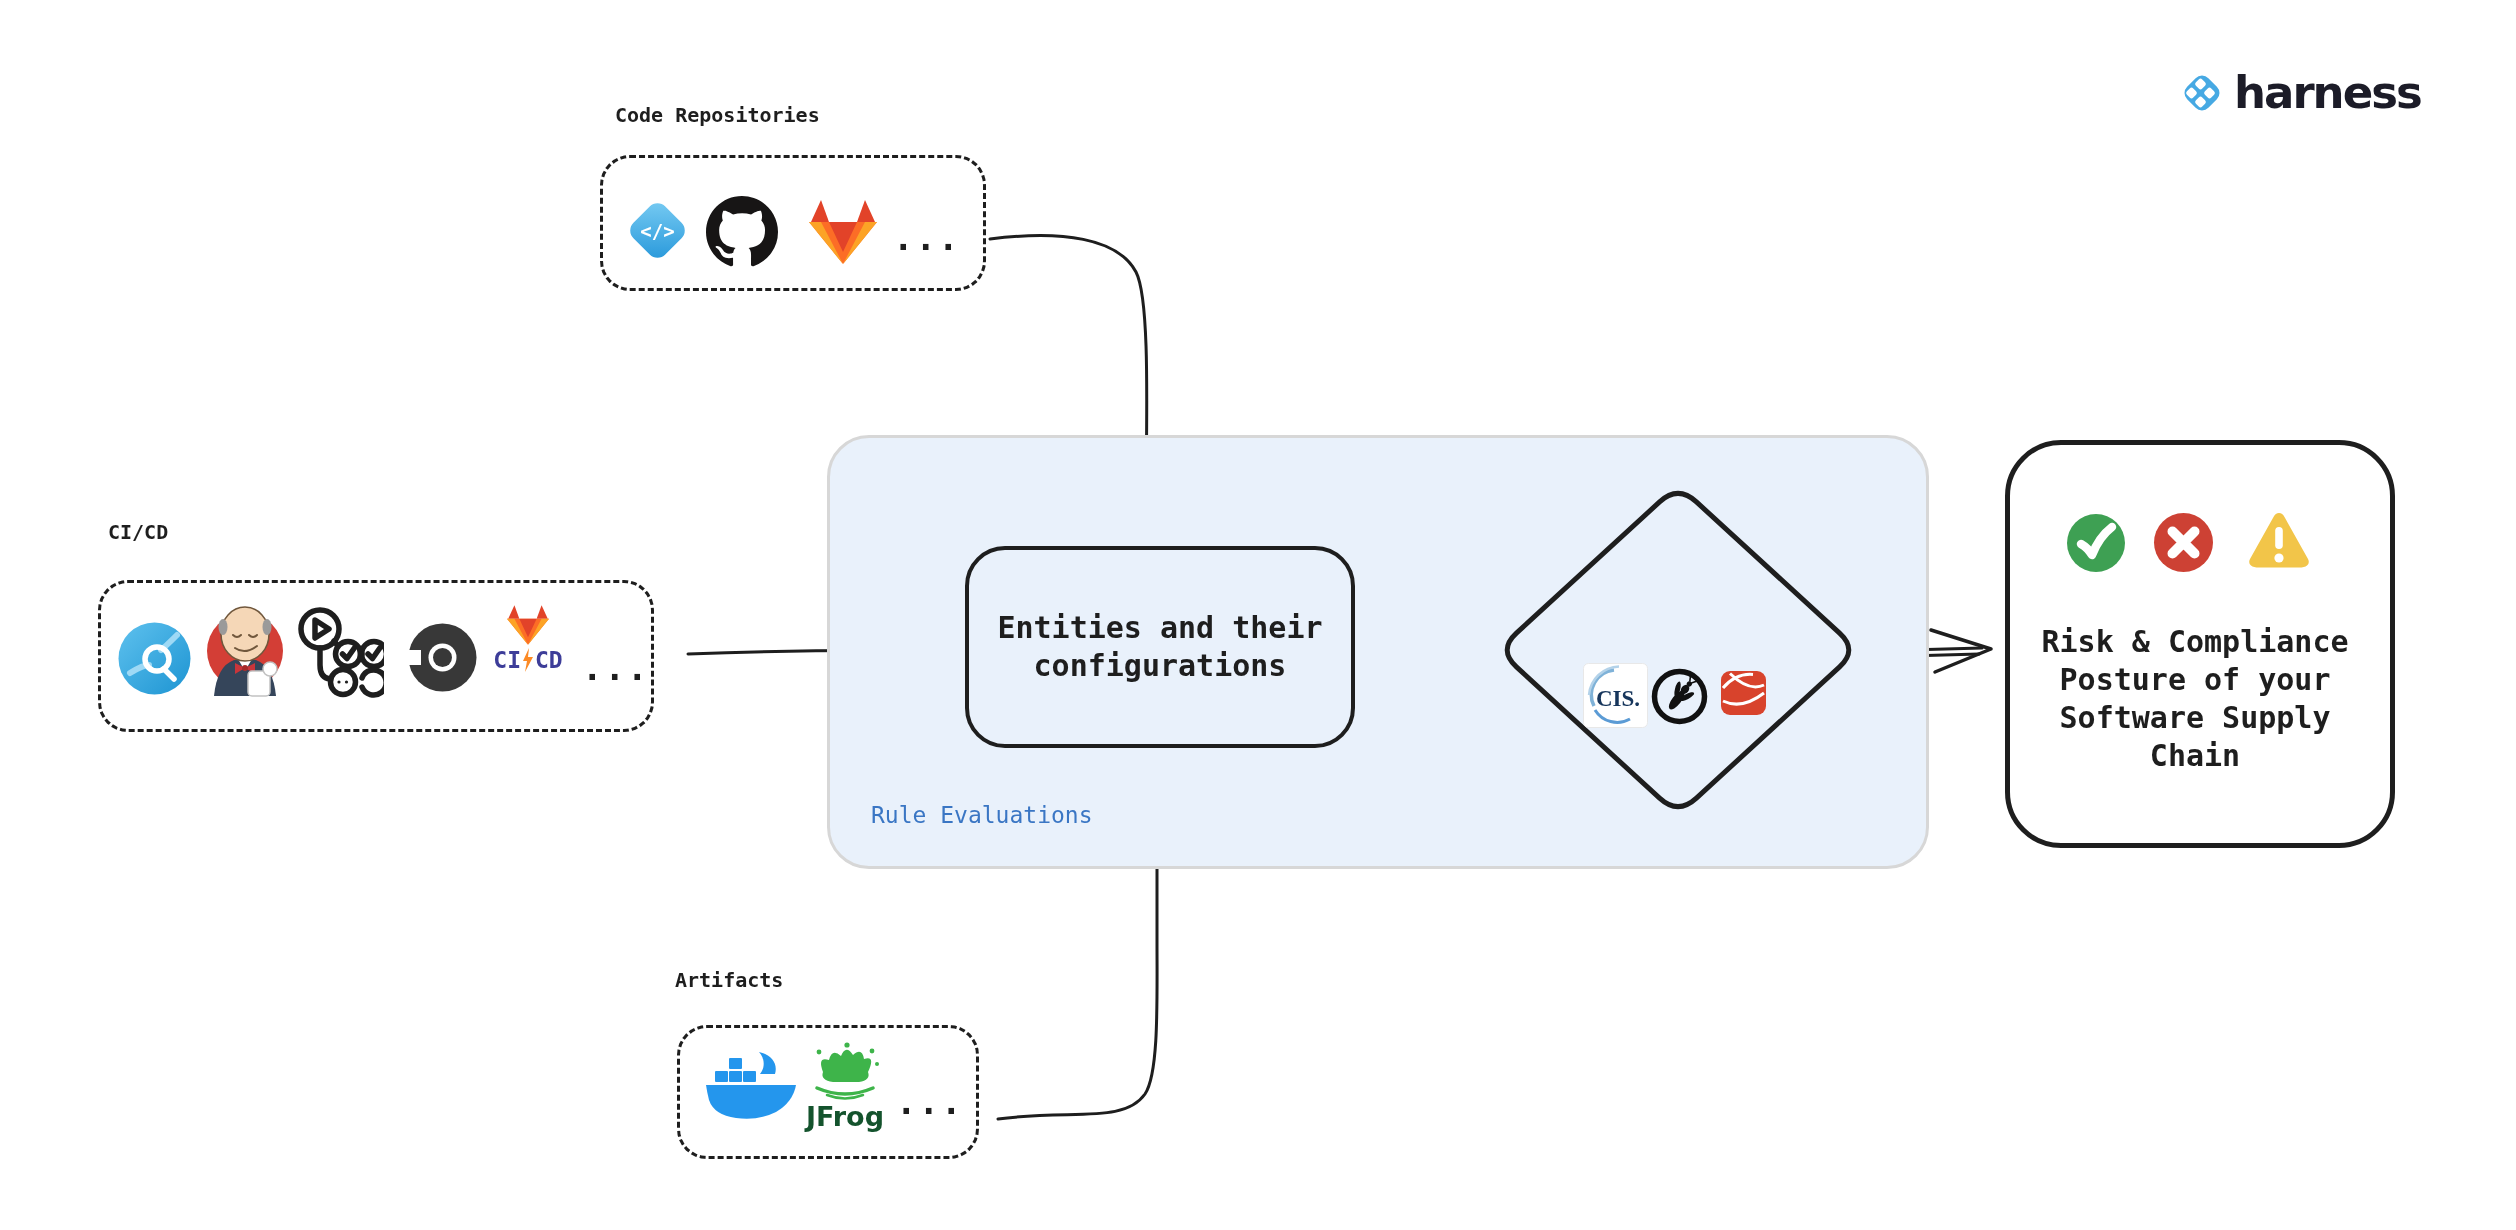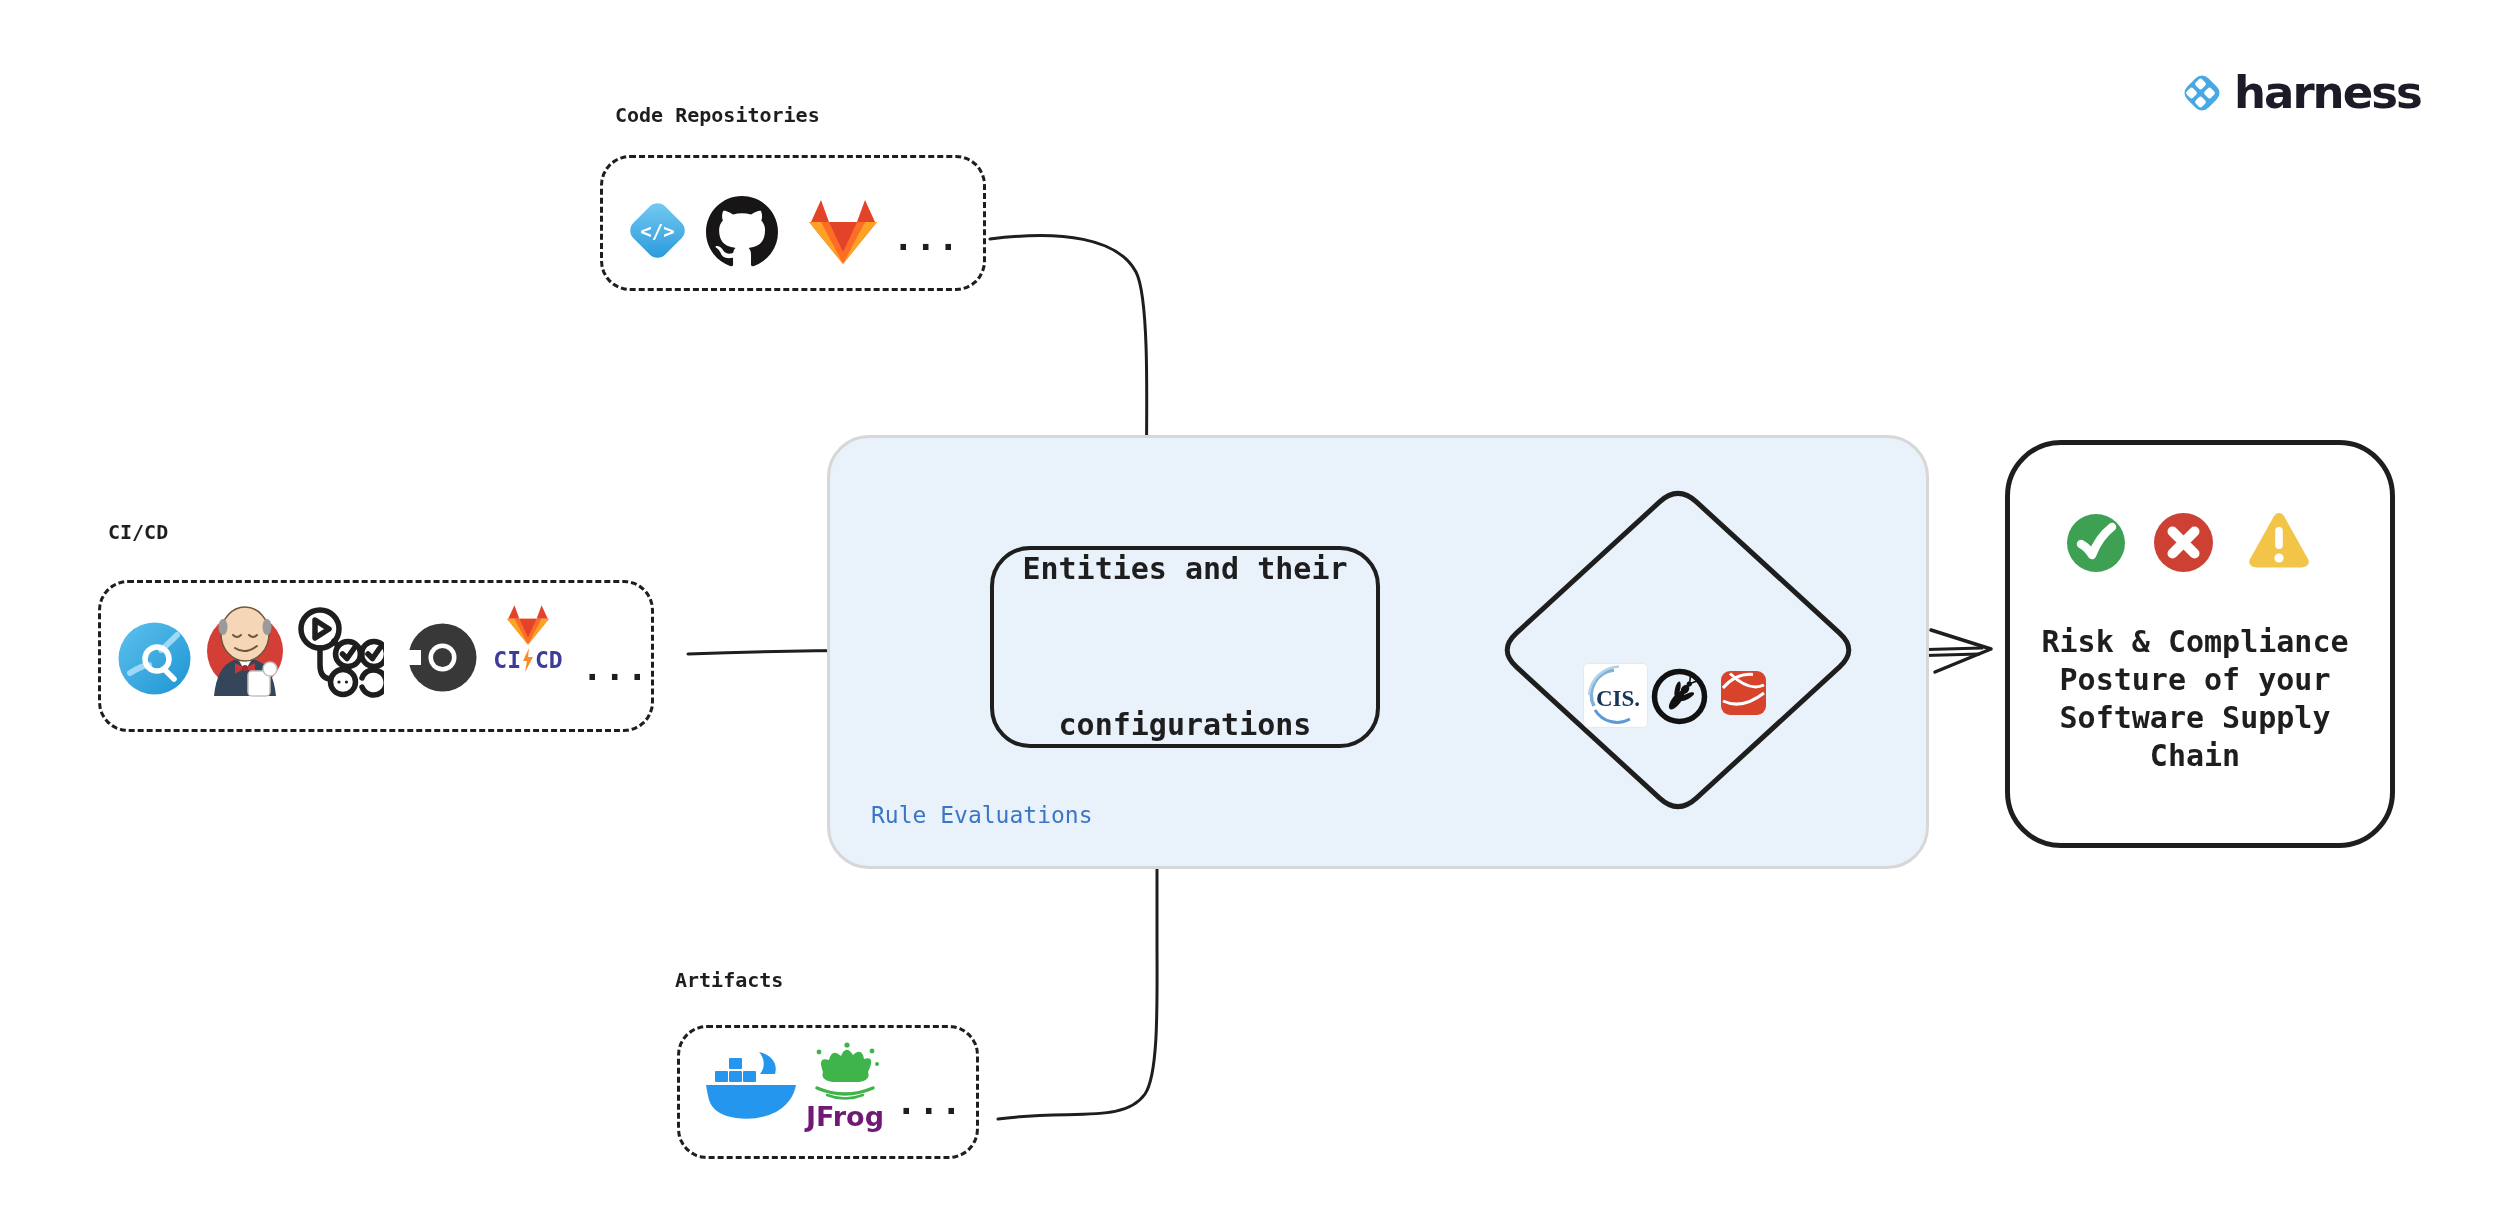--- a/index.html
+++ b/index.html
@@ -15,21 +15,21 @@
                  align-items:center;justify-content:center;text-align:center;}
   .node-text{font-size:30px;font-weight:bold;line-height:38px;color:#1e1e1e;white-space:nowrap;}
   #diamond-text{display:flex;flex-direction:column;align-items:center;text-align:center;}
   #outcome-box{background:#ffffff;border:5px solid #1e1e1e;border-radius:56px;}
   #outcome-text{display:flex;flex-direction:column;align-items:center;text-align:center;}
   #brand{display:flex;align-items:center;gap:8px;}
   #brand-word{font-family:"DejaVu Sans","Liberation Sans",sans-serif;font-weight:bold;
               font-size:45px;color:#1c1c28;letter-spacing:-2px;}
   .cicd-text{font-size:23px;font-weight:bold;color:#3d3d99;display:flex;align-items:center;gap:1px;}
   .jfrog-text{font-family:"DejaVu Sans","Liberation Sans",sans-serif;font-size:27px;font-weight:bold;
-              color:#701a75;text-align:right;line-height:26px;}
+              color:#14532d;text-align:right;line-height:26px;}
   svg{display:block;}
 </style>
 </head>
 <body>
 
 <div id="canvas">
 
   <svg class="abs" style="left:0;top:0;" width="2516" height="1230" viewBox="0 0 2516 1230" fill="none" stroke="#1e1e1e" stroke-width="3" stroke-linecap="round" stroke-linejoin="round">
 
     <path d="M 990 239 C 1062 230 1118 238 1136 272 C 1151 301 1146 430 1146 506"></path>
@@ -187,21 +187,21 @@
       <path d="M22 53 Q40 60 58 53" stroke="#3eb44a" stroke-width="2.5" fill="none" stroke-linecap="round"></path>
     </svg>
     <div class="jfrog-text">JFrog</div>
   </div>
 
   <div class="abs dots" style="left:896px;top:1082px;">...</div>
 
   <div id="blue-panel" class="abs" style="left:827px;top:435px;width:1096px;height:428px;"></div>
   <div id="rule-label" class="abs" style="left:871px;top:802px;">Rule Evaluations</div>
 
-  <div id="entities-node" class="abs" style="left:990px;top:546px;width:382px;height:194px;justify-content:space-between;">
+  <div id="entities-node" class="abs" style="left:965px;top:546px;width:382px;height:194px;">
     <div class="node-text">Entities and their</div>
     <div class="node-text">configurations</div>
   </div>
 
   <svg class="abs" style="left:1488px;top:475px;" width="380" height="350" viewBox="0 0 380 350">
     <path d="M 28.4 158.1 L 171.6 26.9 Q 190 10 208.4 26.9 L 351.6 158.1 Q 370 175 351.6 191.9
              L 208.4 323.1 Q 190 340 171.6 323.1 L 28.4 191.9 Q 10 175 28.4 158.1 Z" fill="none" stroke="#1e1e1e" stroke-width="5"></path>
   </svg>
 
   <svg class="abs" style="left:1583px;top:663px;" width="65" height="65" viewBox="0 0 65 65">

